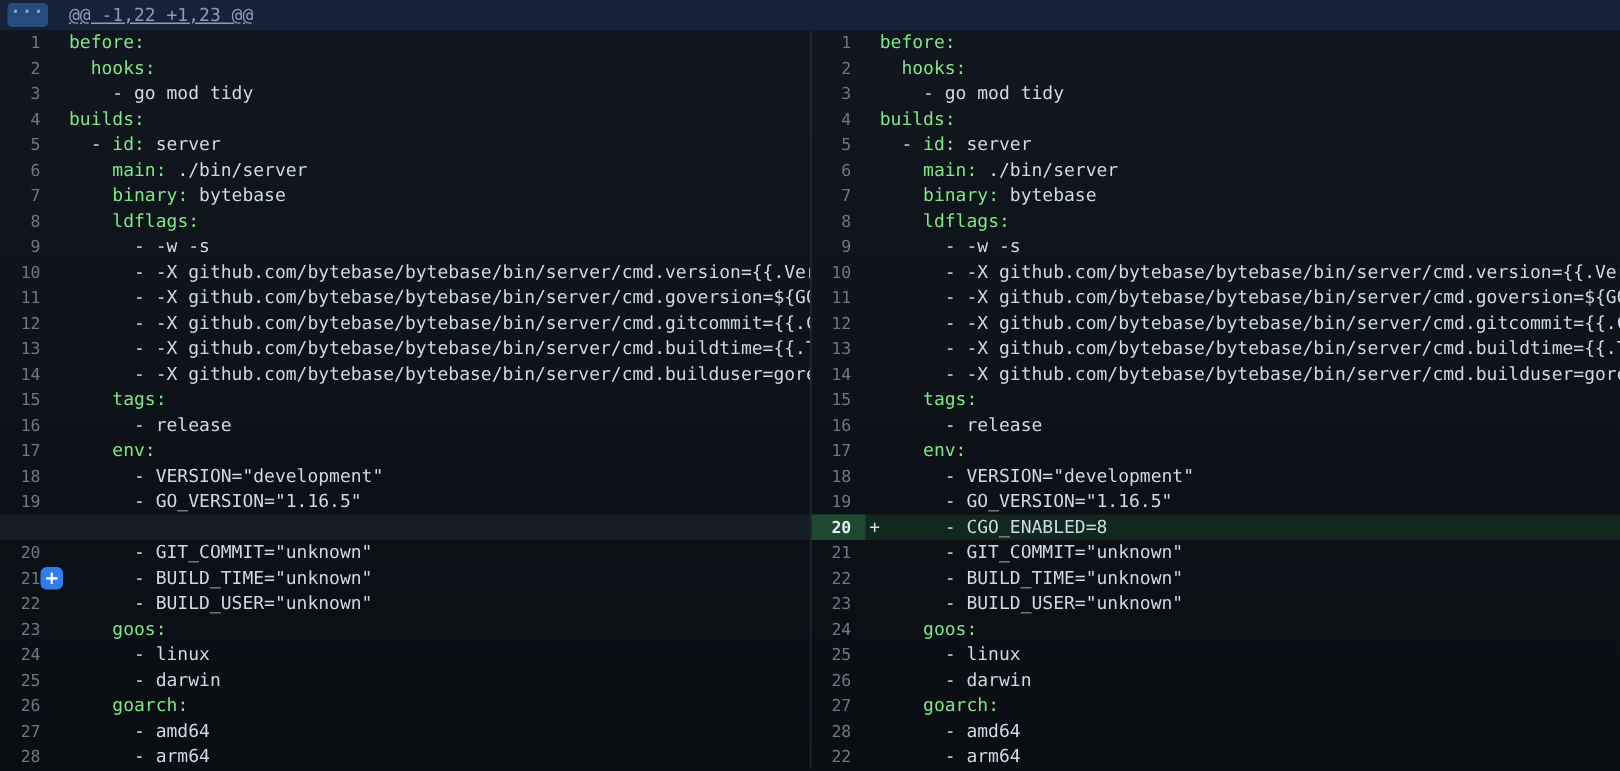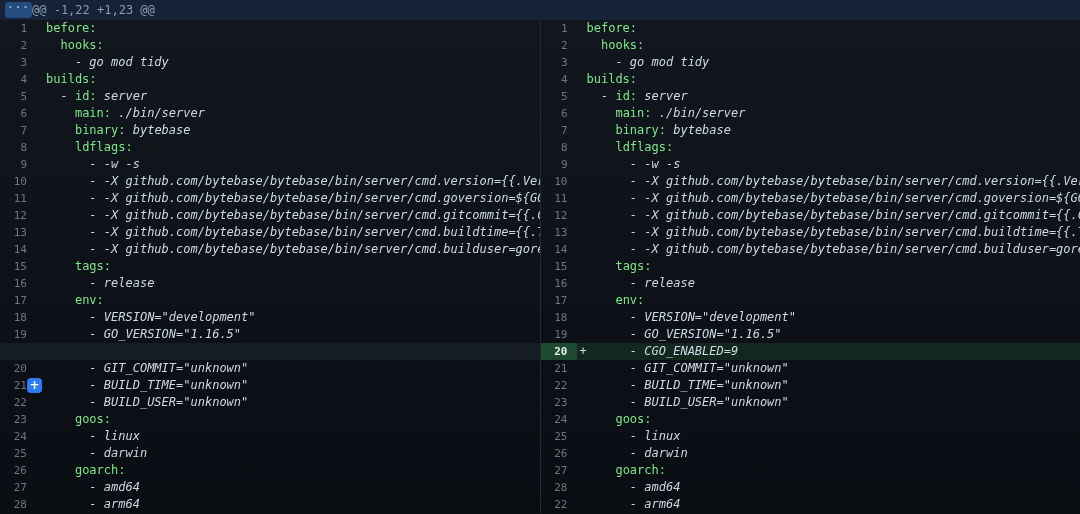--- a/index.html
+++ b/index.html
@@ -37,21 +37,21 @@
   }
   .dots {
     color: var(--expand-button-dots);
     font-size: 11px;
     font-weight: bold;
     letter-spacing: 1px;
     line-height: 8px;
     margin-top: -4px;
     font-family: "DejaVu Sans Mono", monospace;
   }
-  .hunk-label { white-space: pre; }
+  .hunk-label { margin-left: 14px; white-space: pre; text-decoration: underline; }
 
   
   .panes { display: flex; }
   .pane { flex: 1 1 0; min-width: 0; overflow: hidden; }
   .pane-right { border-left: 1px solid var(--pane-divider); }
 
   .row {
     display: flex;
     height: 17px;
     line-height: 17px;
@@ -64,21 +64,21 @@
     width: 36px;
     text-align: right;
     padding-right: 9px;
     font-size: 11px;
     color: var(--line-number);
     user-select: none;
   }
   .content { flex: 1 1 auto; min-width: 0; overflow: hidden; color: var(--code-text); }
   .sign { display: inline-block; width: 10px; padding-left: 3px; color: var(--code-text); }
   .k { color: var(--key-green); }
-  .p { color: var(--code-text); font-style: italic; }
+  .p { color: var(--code-text); }
 
   .row.add { background: var(--added-line-bg); }
   .row.add .gutter {
     background: var(--added-gutter-bg);
     color: #e6edf3;
     font-weight: bold;
   }
   .row.empty { background: var(--empty-row-bg); }
 
   .comment-btn {
@@ -155,21 +155,21 @@
         <div class="row ctx"><span class="gutter">10</span><span class="content"><span class="sign"> </span><span class="p">      - -X github.com/bytebase/bytebase/bin/server/cmd.version={{.Version}}</span></span></div>
         <div class="row ctx"><span class="gutter">11</span><span class="content"><span class="sign"> </span><span class="p">      - -X github.com/bytebase/bytebase/bin/server/cmd.goversion=${GO_VERSION}</span></span></div>
         <div class="row ctx"><span class="gutter">12</span><span class="content"><span class="sign"> </span><span class="p">      - -X github.com/bytebase/bytebase/bin/server/cmd.gitcommit={{.Commit}}</span></span></div>
         <div class="row ctx"><span class="gutter">13</span><span class="content"><span class="sign"> </span><span class="p">      - -X github.com/bytebase/bytebase/bin/server/cmd.buildtime={{.Timestamp}}</span></span></div>
         <div class="row ctx"><span class="gutter">14</span><span class="content"><span class="sign"> </span><span class="p">      - -X github.com/bytebase/bytebase/bin/server/cmd.builduser=goreleaser</span></span></div>
         <div class="row ctx"><span class="gutter">15</span><span class="content"><span class="sign"> </span><span class="p">    </span><span class="k">tags:</span></span></div>
         <div class="row ctx"><span class="gutter">16</span><span class="content"><span class="sign"> </span><span class="p">      - release</span></span></div>
         <div class="row ctx"><span class="gutter">17</span><span class="content"><span class="sign"> </span><span class="p">    </span><span class="k">env:</span></span></div>
         <div class="row ctx"><span class="gutter">18</span><span class="content"><span class="sign"> </span><span class="p">      - VERSION="development"</span></span></div>
         <div class="row ctx"><span class="gutter">19</span><span class="content"><span class="sign"> </span><span class="p">      - GO_VERSION="1.16.5"</span></span></div>
-        <div class="row add"><span class="gutter">20</span><span class="content"><span class="sign">+</span><span class="p">      - CGO_ENABLED=9</span></span></div>
+        <div class="row add"><span class="gutter">20</span><span class="content"><span class="sign">+</span><span class="p">      - CGO_ENABLED=8</span></span></div>
         <div class="row ctx"><span class="gutter">21</span><span class="content"><span class="sign"> </span><span class="p">      - GIT_COMMIT="unknown"</span></span></div>
         <div class="row ctx"><span class="gutter">22</span><span class="content"><span class="sign"> </span><span class="p">      - BUILD_TIME="unknown"</span></span></div>
         <div class="row ctx"><span class="gutter">23</span><span class="content"><span class="sign"> </span><span class="p">      - BUILD_USER="unknown"</span></span></div>
         <div class="row ctx"><span class="gutter">24</span><span class="content"><span class="sign"> </span><span class="p">    </span><span class="k">goos:</span></span></div>
         <div class="row ctx"><span class="gutter">25</span><span class="content"><span class="sign"> </span><span class="p">      - linux</span></span></div>
         <div class="row ctx"><span class="gutter">26</span><span class="content"><span class="sign"> </span><span class="p">      - darwin</span></span></div>
         <div class="row ctx"><span class="gutter">27</span><span class="content"><span class="sign"> </span><span class="p">    </span><span class="k">goarch:</span></span></div>
         <div class="row ctx"><span class="gutter">28</span><span class="content"><span class="sign"> </span><span class="p">      - amd64</span></span></div>
         <div class="row ctx"><span class="gutter">22</span><span class="content"><span class="sign"> </span><span class="p">      - arm64</span></span></div>
       </div>

